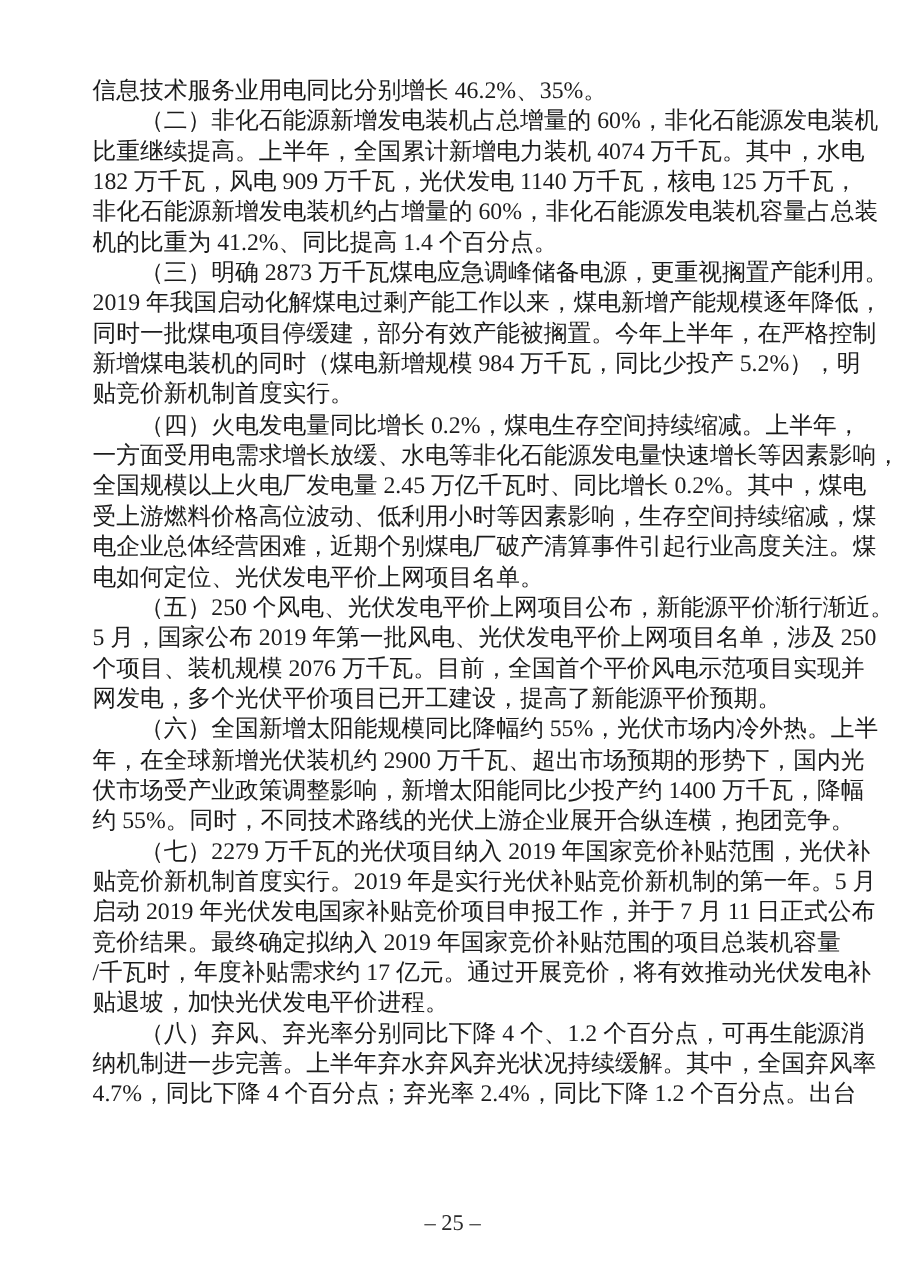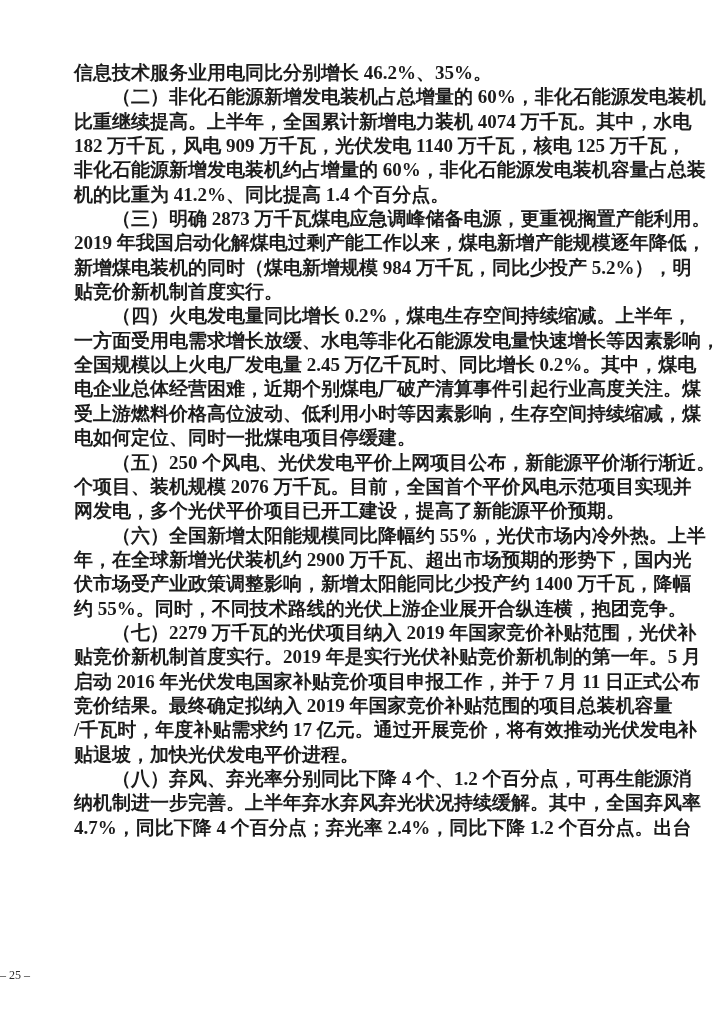--- a/index.html
+++ b/index.html
@@ -22,69 +22,70 @@
     top: 61px;
     width: 572px;
     font-size: 19px;
   }
   .line {
     height: 24.35px;
     line-height: 24.35px;
     white-space: nowrap;
     text-align: justify;
     letter-spacing: 0;
-    font-weight: bold;
   }
   .line.indent {
     text-indent: 38px;
   }
   .line.fill {
     text-align-last: justify;
   }
   .footer {
     position: absolute;
     left: 0;
     top: 968px;
     width: 100%;
-    text-align: left;
-    font-size: 12px;
+    text-align: center;
+    font-size: 18px;
     color: #2a2a2a;
   }
 </style>
 </head>
 <body>
 
 <div class="page">
   <div class="text-block">
       <div class="line">信息技术服务业用电同比分别增长 46.2%、35%。</div>
       <div class="line indent fill">（二）非化石能源新增发电装机占总增量的 60%，非化石能源发电装机</div>
       <div class="line fill">比重继续提高。上半年，全国累计新增电力装机 4074 万千瓦。其中，水电</div>
       <div class="line fill">182 万千瓦，风电 909 万千瓦，光伏发电 1140 万千瓦，核电 125 万千瓦，</div>
       <div class="line fill">非化石能源新增发电装机约占增量的 60%，非化石能源发电装机容量占总装</div>
       <div class="line">机的比重为 41.2%、同比提高 1.4 个百分点。</div>
       <div class="line indent fill">（三）明确 2873 万千瓦煤电应急调峰储备电源，更重视搁置产能利用。</div>
       <div class="line fill">2019 年我国启动化解煤电过剩产能工作以来，煤电新增产能规模逐年降低，</div>
+      <div class="line fill">同时一批煤电项目停缓建，部分有效产能被搁置。今年上半年，在严格控制</div>
       <div class="line fill">新增煤电装机的同时（煤电新增规模 984 万千瓦，同比少投产 5.2%），明</div>
       <div class="line">贴竞价新机制首度实行。</div>
       <div class="line indent fill">（四）火电发电量同比增长 0.2%，煤电生存空间持续缩减。上半年，</div>
       <div class="line fill">一方面受用电需求增长放缓、水电等非化石能源发电量快速增长等因素影响，</div>
       <div class="line fill">全国规模以上火电厂发电量 2.45 万亿千瓦时、同比增长 0.2%。其中，煤电</div>
+      <div class="line fill">受上游燃料价格高位波动、低利用小时等因素影响，生存空间持续缩减，煤</div>
       <div class="line fill">电企业总体经营困难，近期个别煤电厂破产清算事件引起行业高度关注。煤</div>
-      <div class="line fill">受上游燃料价格高位波动、低利用小时等因素影响，生存空间持续缩减，煤</div>
-      <div class="line">电如何定位、同时一批煤电项目停缓建。</div>
+      <div class="line">电如何定位、光伏发电平价上网项目名单。</div>
       <div class="line indent fill">（五）250 个风电、光伏发电平价上网项目公布，新能源平价渐行渐近。</div>
+      <div class="line fill">5 月，国家公布 2019 年第一批风电、光伏发电平价上网项目名单，涉及 250</div>
       <div class="line fill">个项目、装机规模 2076 万千瓦。目前，全国首个平价风电示范项目实现并</div>
       <div class="line">网发电，多个光伏平价项目已开工建设，提高了新能源平价预期。</div>
       <div class="line indent fill">（六）全国新增太阳能规模同比降幅约 55%，光伏市场内冷外热。上半</div>
       <div class="line fill">年，在全球新增光伏装机约 2900 万千瓦、超出市场预期的形势下，国内光</div>
       <div class="line fill">伏市场受产业政策调整影响，新增太阳能同比少投产约 1400 万千瓦，降幅</div>
       <div class="line">约 55%。同时，不同技术路线的光伏上游企业展开合纵连横，抱团竞争。</div>
       <div class="line indent fill">（七）2279 万千瓦的光伏项目纳入 2019 年国家竞价补贴范围，光伏补</div>
       <div class="line fill">贴竞价新机制首度实行。2019 年是实行光伏补贴竞价新机制的第一年。5 月</div>
-      <div class="line fill">启动 2016 年光伏发电国家补贴竞价项目申报工作，并于 7 月 11 日正式公布</div>
+      <div class="line fill">启动 2019 年光伏发电国家补贴竞价项目申报工作，并于 7 月 11 日正式公布</div>
       <div class="line fill">竞价结果。最终确定拟纳入 2019 年国家竞价补贴范围的项目总装机容量</div>
       <div class="line fill">/千瓦时，年度补贴需求约 17 亿元。通过开展竞价，将有效推动光伏发电补</div>
       <div class="line">贴退坡，加快光伏发电平价进程。</div>
       <div class="line indent fill">（八）弃风、弃光率分别同比下降 4 个、1.2 个百分点，可再生能源消</div>
       <div class="line fill">纳机制进一步完善。上半年弃水弃风弃光状况持续缓解。其中，全国弃风率</div>
       <div class="line fill">4.7%，同比下降 4 个百分点；弃光率 2.4%，同比下降 1.2 个百分点。出台</div>
     </div>
   <div class="footer">
     <span>– 25 –</span>
   </div>

